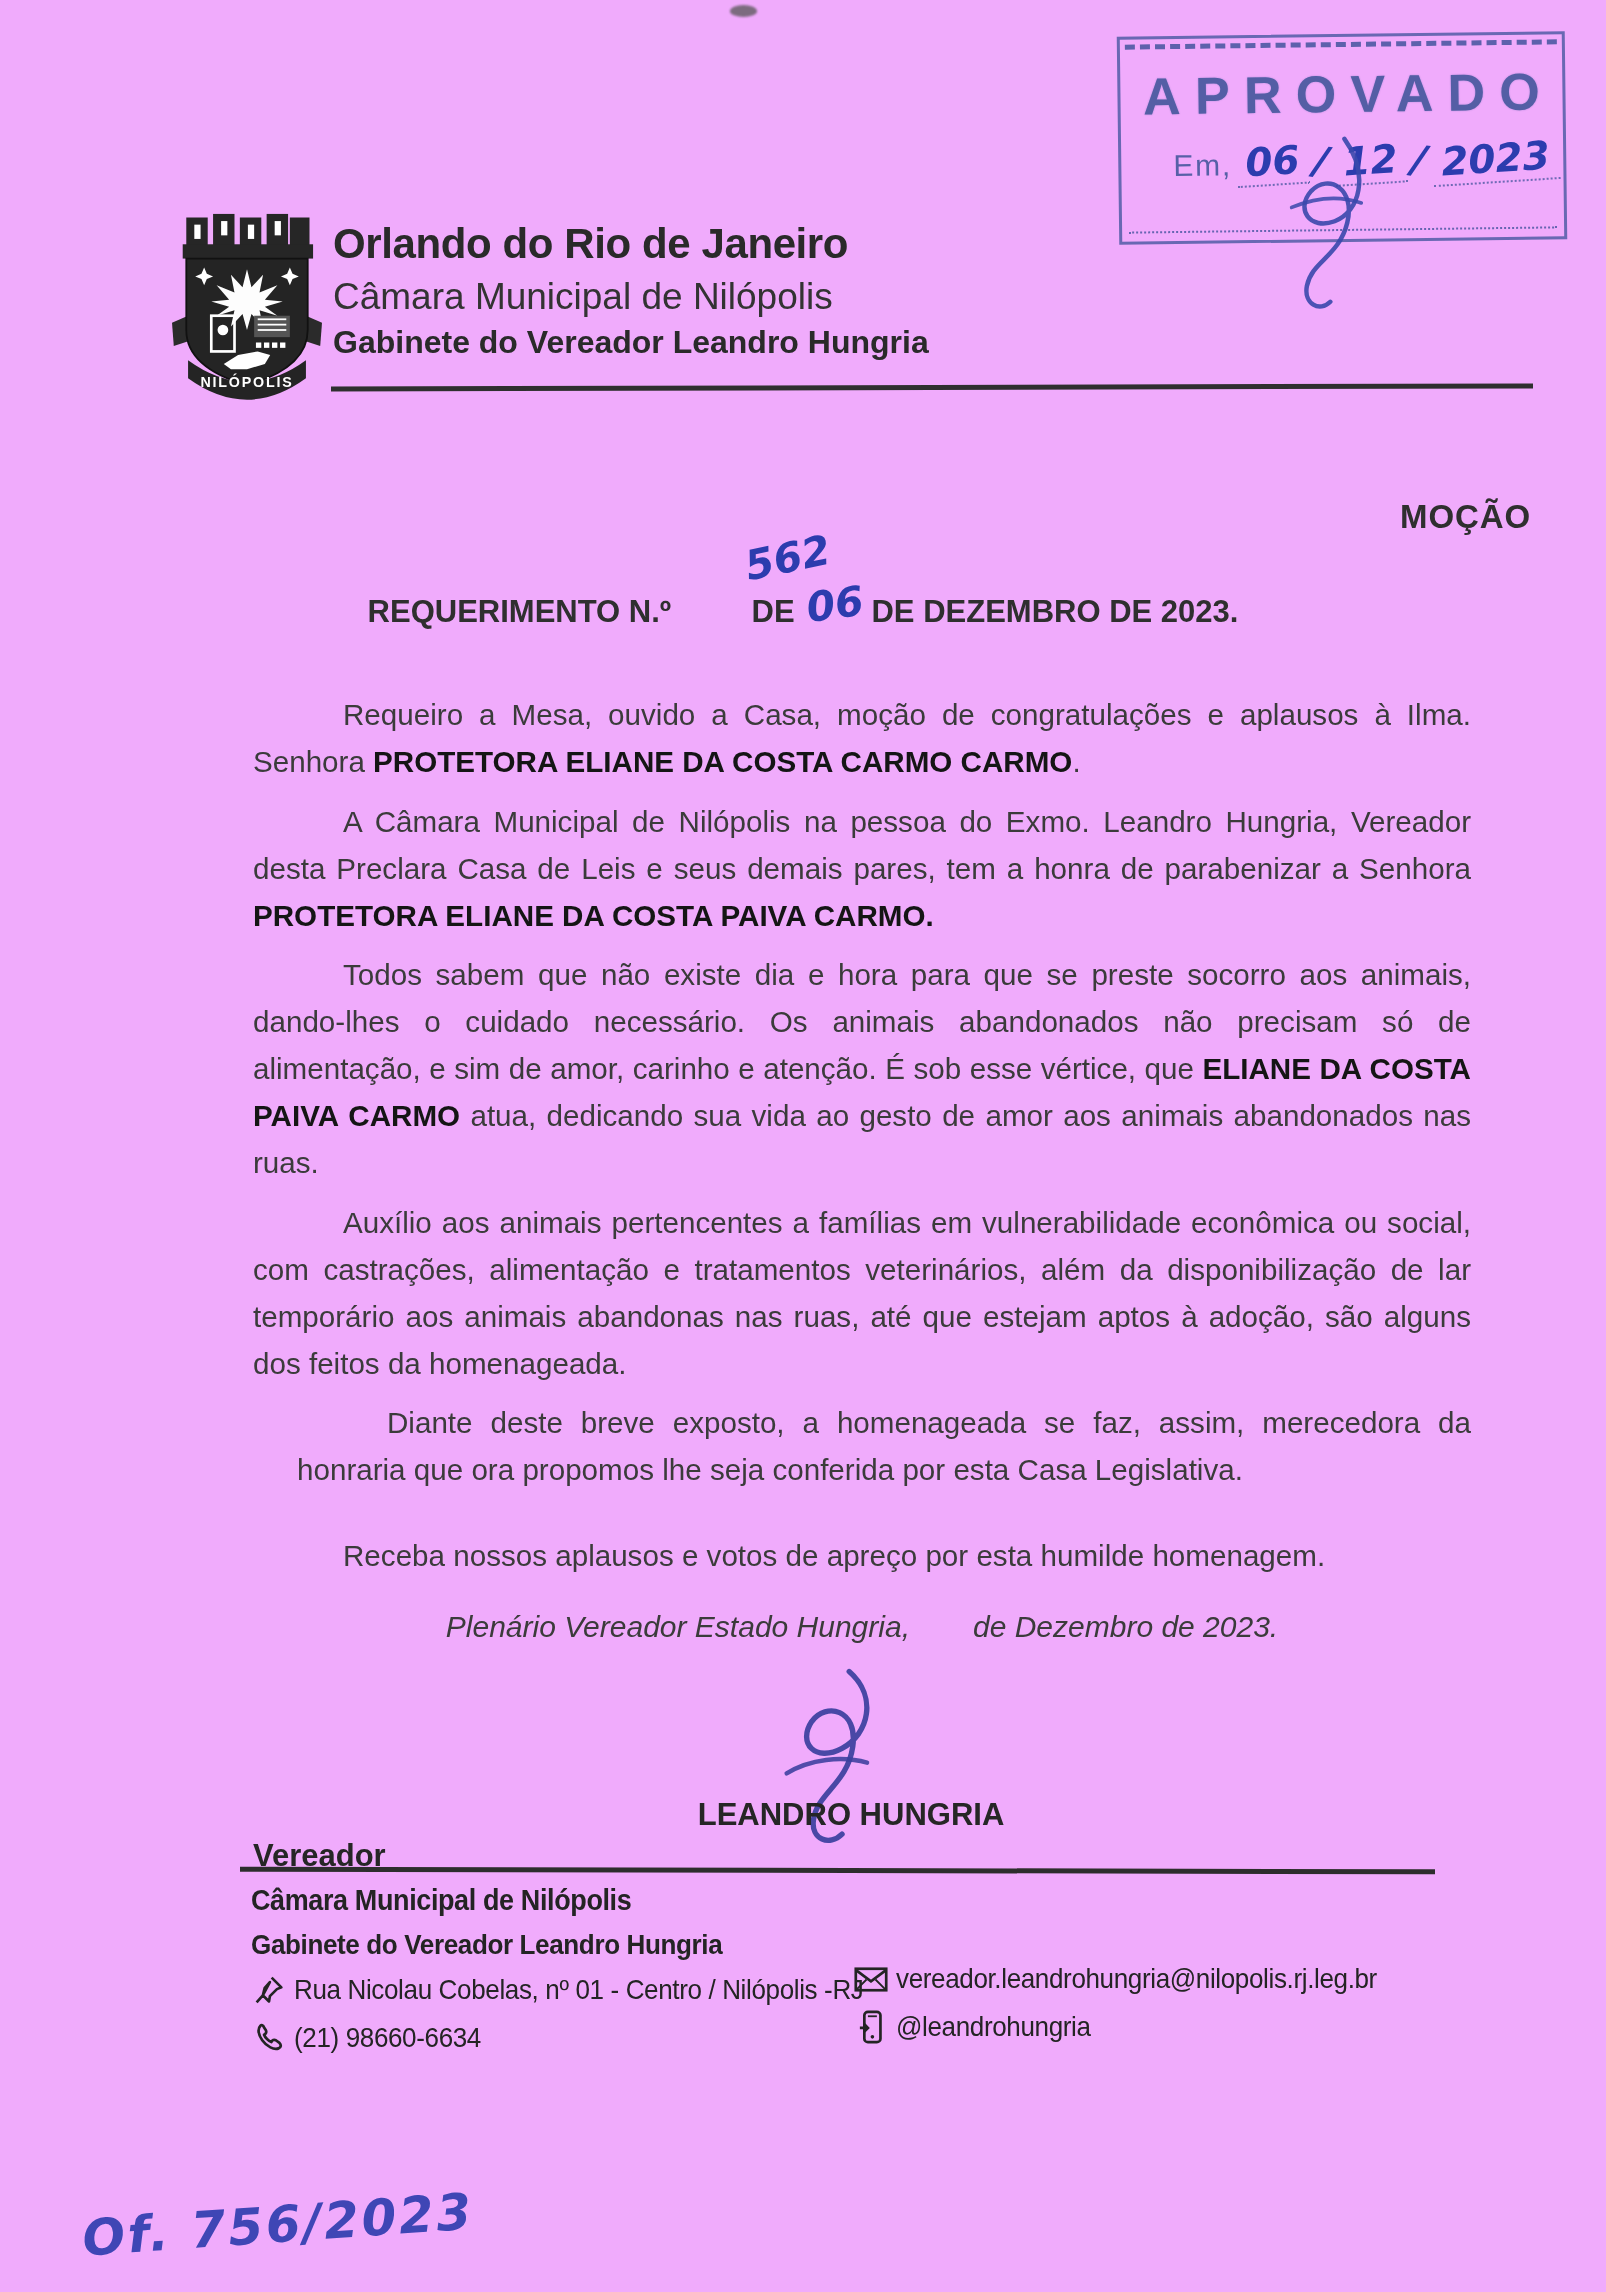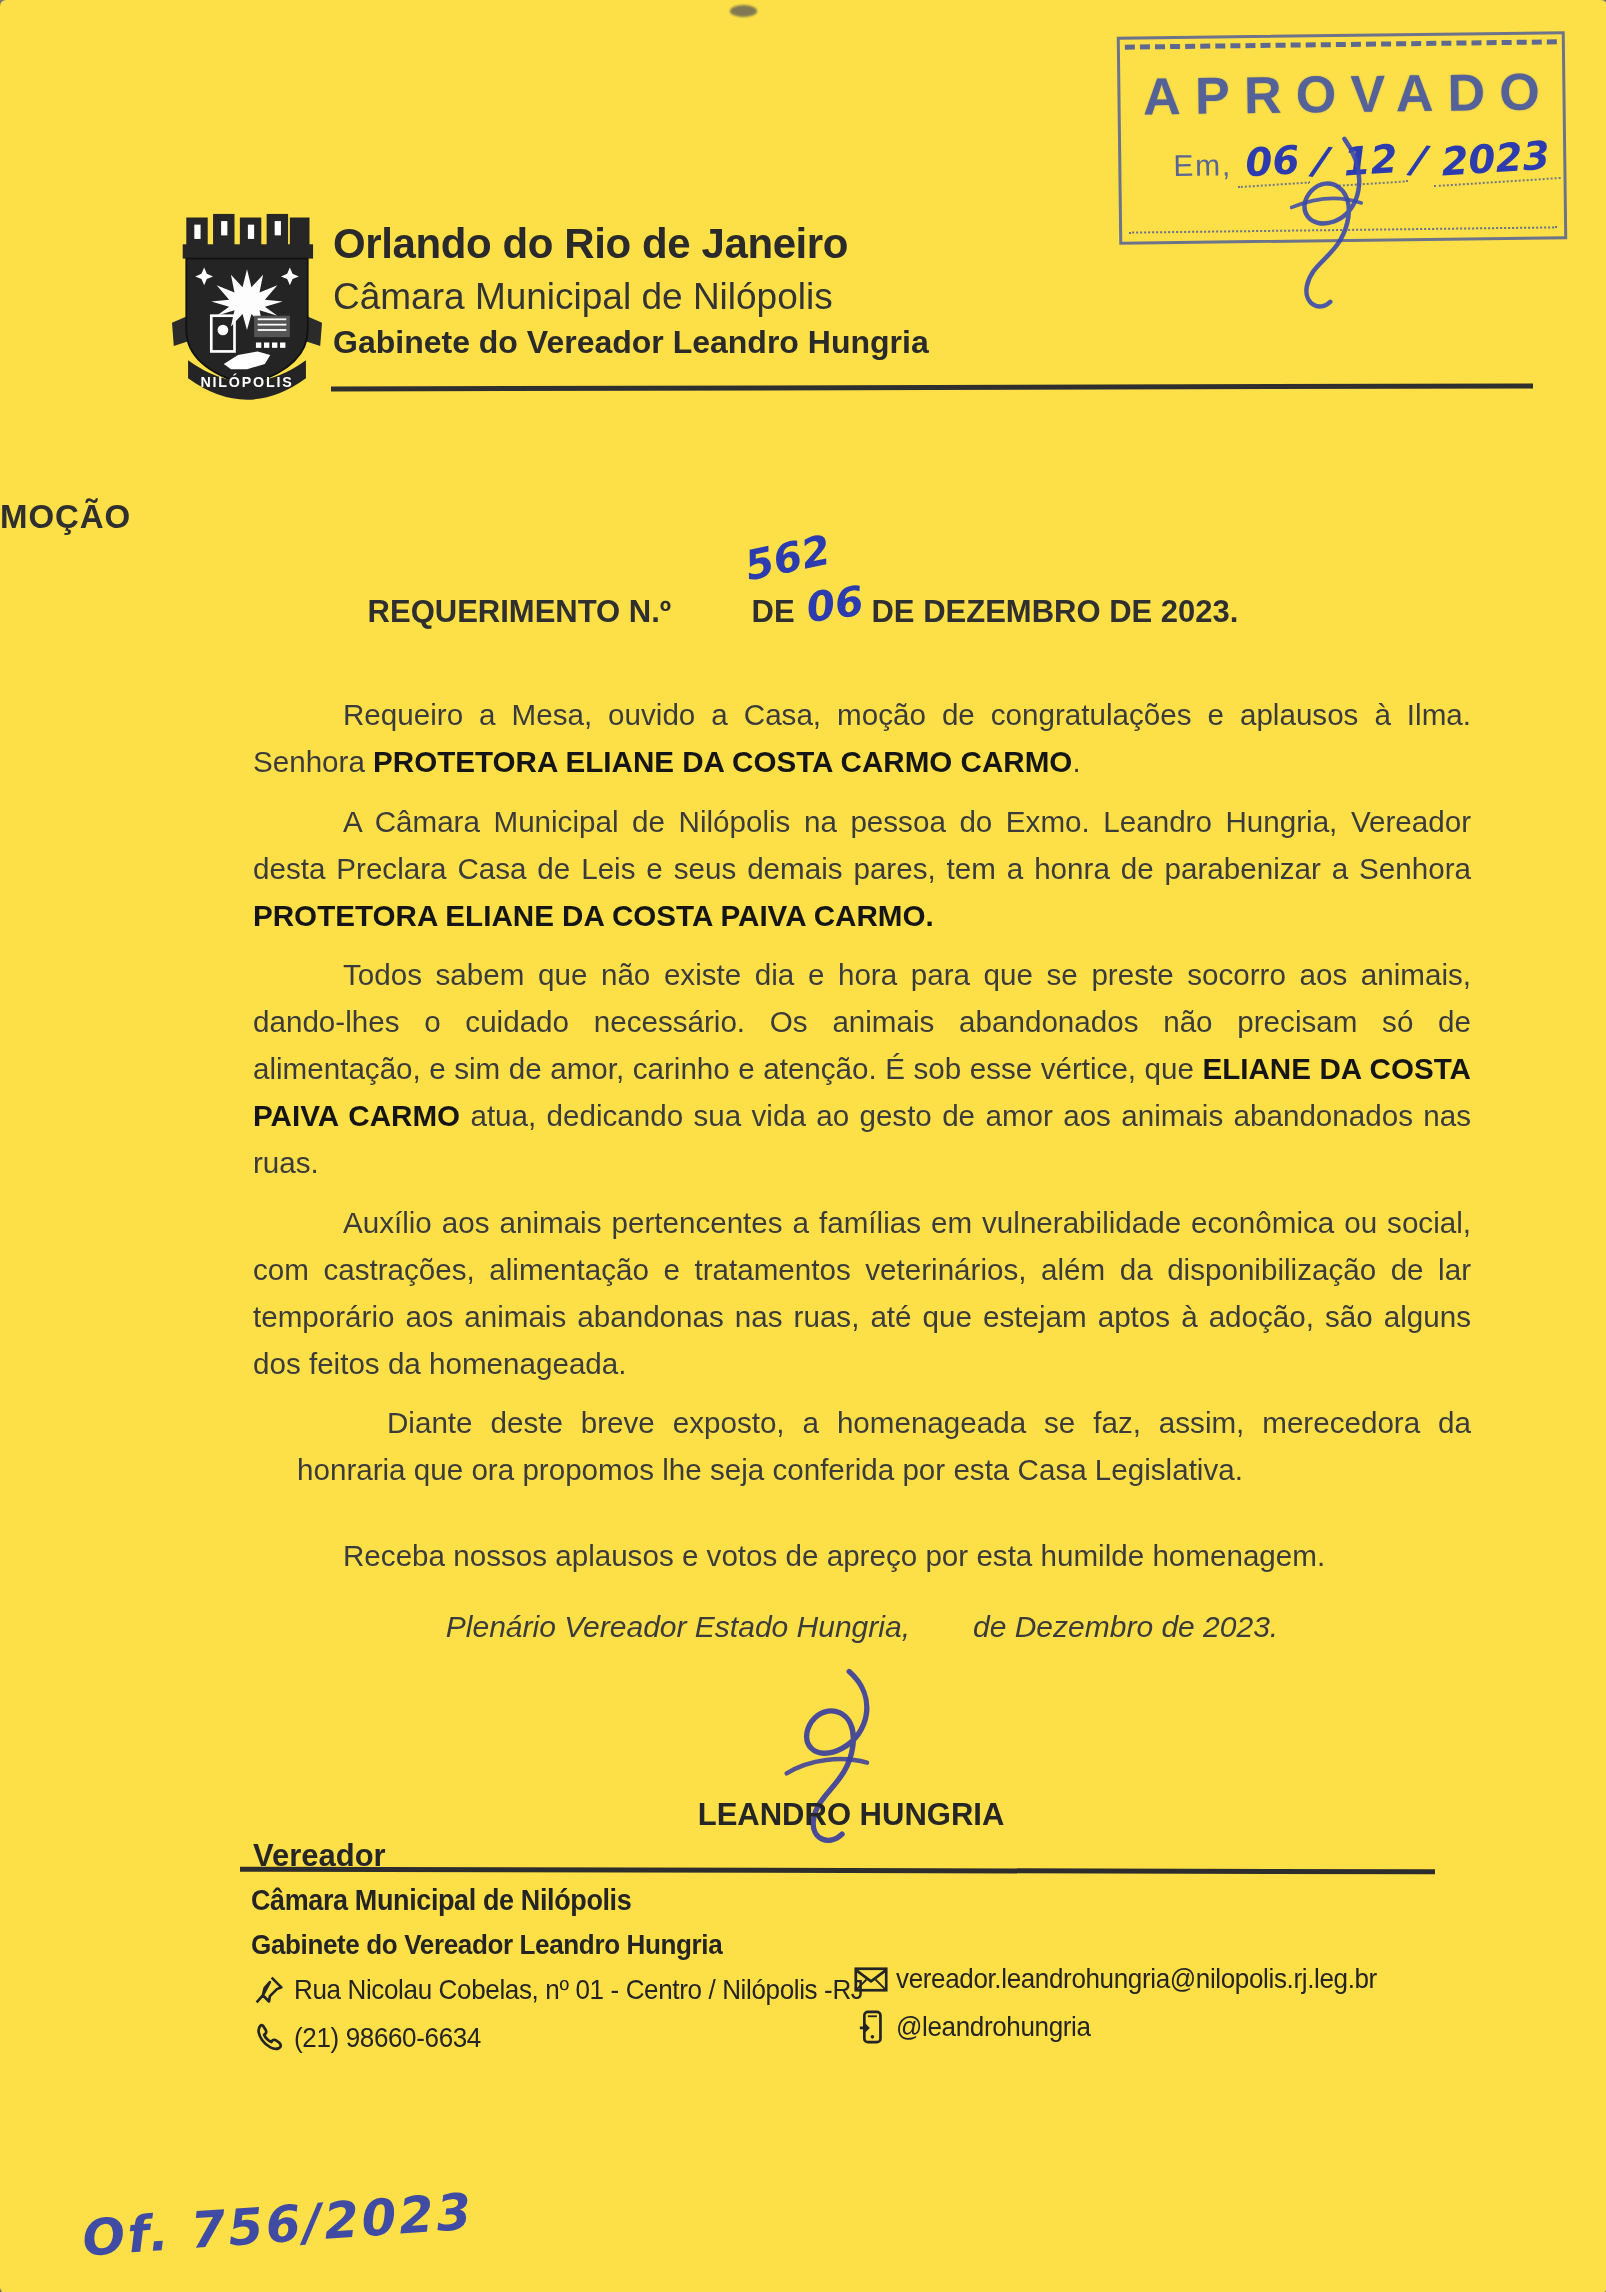--- a/index.html
+++ b/index.html
@@ -1,19 +1,19 @@
 <!DOCTYPE html>
 <html style="font-size:14.3px"><head>
 <meta charset="utf-8">
 <style>
   html,body{margin:0;padding:0;background:#777;}
   .page{
     position:relative;width:1607px;height:2293px;margin:0 auto;
-    background:#fde047;overflow:hidden;
-    font-family:"Liberation Sans",sans-serif;color:#3b3b3b;border-radius:6px;
+    background:#f0abfc;overflow:hidden;
+    font-family:"Liberation Sans",sans-serif;color:#3b3b3b;
   }
   
   .speck{position:absolute;left:730px;top:5.4px;width:27px;height:11.6px;background:#565656;border-radius:50%;opacity:.75;filter:blur(0.9px);}
   
   .stamp{
     position:absolute;left:1118px;top:34px;width:442px;height:202px;
     border:3.6px solid rgba(67,84,158,.78);transform:rotate(-.7deg);
     color:#47589e;
   }
   .stamp:before{content:"";position:absolute;left:5.4px;right:5.4px;top:5.4px;border-top:5.4px dashed rgba(67,84,158,.85);}
@@ -31,21 +31,21 @@
   .stamp-sep{display:inline-block;margin:0 1.8px;transform:rotate(8deg);}
   .stamp-flourish{position:absolute;left:134px;top:100px;overflow:visible;}
   
   .crest{position:absolute;left:172px;top:210px;}
   .header-text{position:absolute;left:333px;top:220px;color:#2a2a2a;}
   .h-line1{font-size:42px;font-weight:bold;letter-spacing:-0.4px;}
   .h-line2{font-size:37px;font-weight:normal;color:#333;margin-top:8px;}
   .h-line3{font-size:32px;font-weight:bold;margin-top:6.3px;}
   .header-rule{position:absolute;left:331px;top:385px;width:1202px;height:5.4px;background:#2f2f2f;transform:rotate(-.15deg);}
   
-  .doc-title{position:absolute;left:0;top:498px;width:1531px;text-align:left;font-size:33px;font-weight:bold;letter-spacing:0.9px;color:#2f2f2f;}
+  .doc-title{position:absolute;left:0;top:498px;width:1531px;text-align:right;font-size:33px;font-weight:bold;letter-spacing:0.9px;color:#2f2f2f;}
   .req-line{position:absolute;left:194px;top:584px;width:1218px;text-align:center;font-size:31px;font-weight:bold;color:#2f2f2f;white-space:nowrap;}
   .req-gap{display:inline-block;width:75px;}
   .req-word{margin:0 5.4px;}
   .hw-day{display:inline-block;font-size:41px;font-weight:bold;transform:rotate(-8deg) translateY(-3.6px);margin:0 7.2px;}
   .hw-number{position:absolute;left:745px;top:534px;font-size:41px;font-weight:bold;transform:rotate(-12deg);}
   
   .body-text{position:absolute;left:253px;top:691px;width:1218px;}
   .body-text p{margin:0 0 12.5px 0;font-size:29.6px;line-height:47px;text-align:justify;text-indent:90px;color:#3b3b3b;}
   .body-text strong{color:#151515;}
   .dateline{position:absolute;left:253px;top:1610px;width:1218px;text-align:center;font-style:italic;font-size:30px;color:#3b3b3b;white-space:nowrap;}

